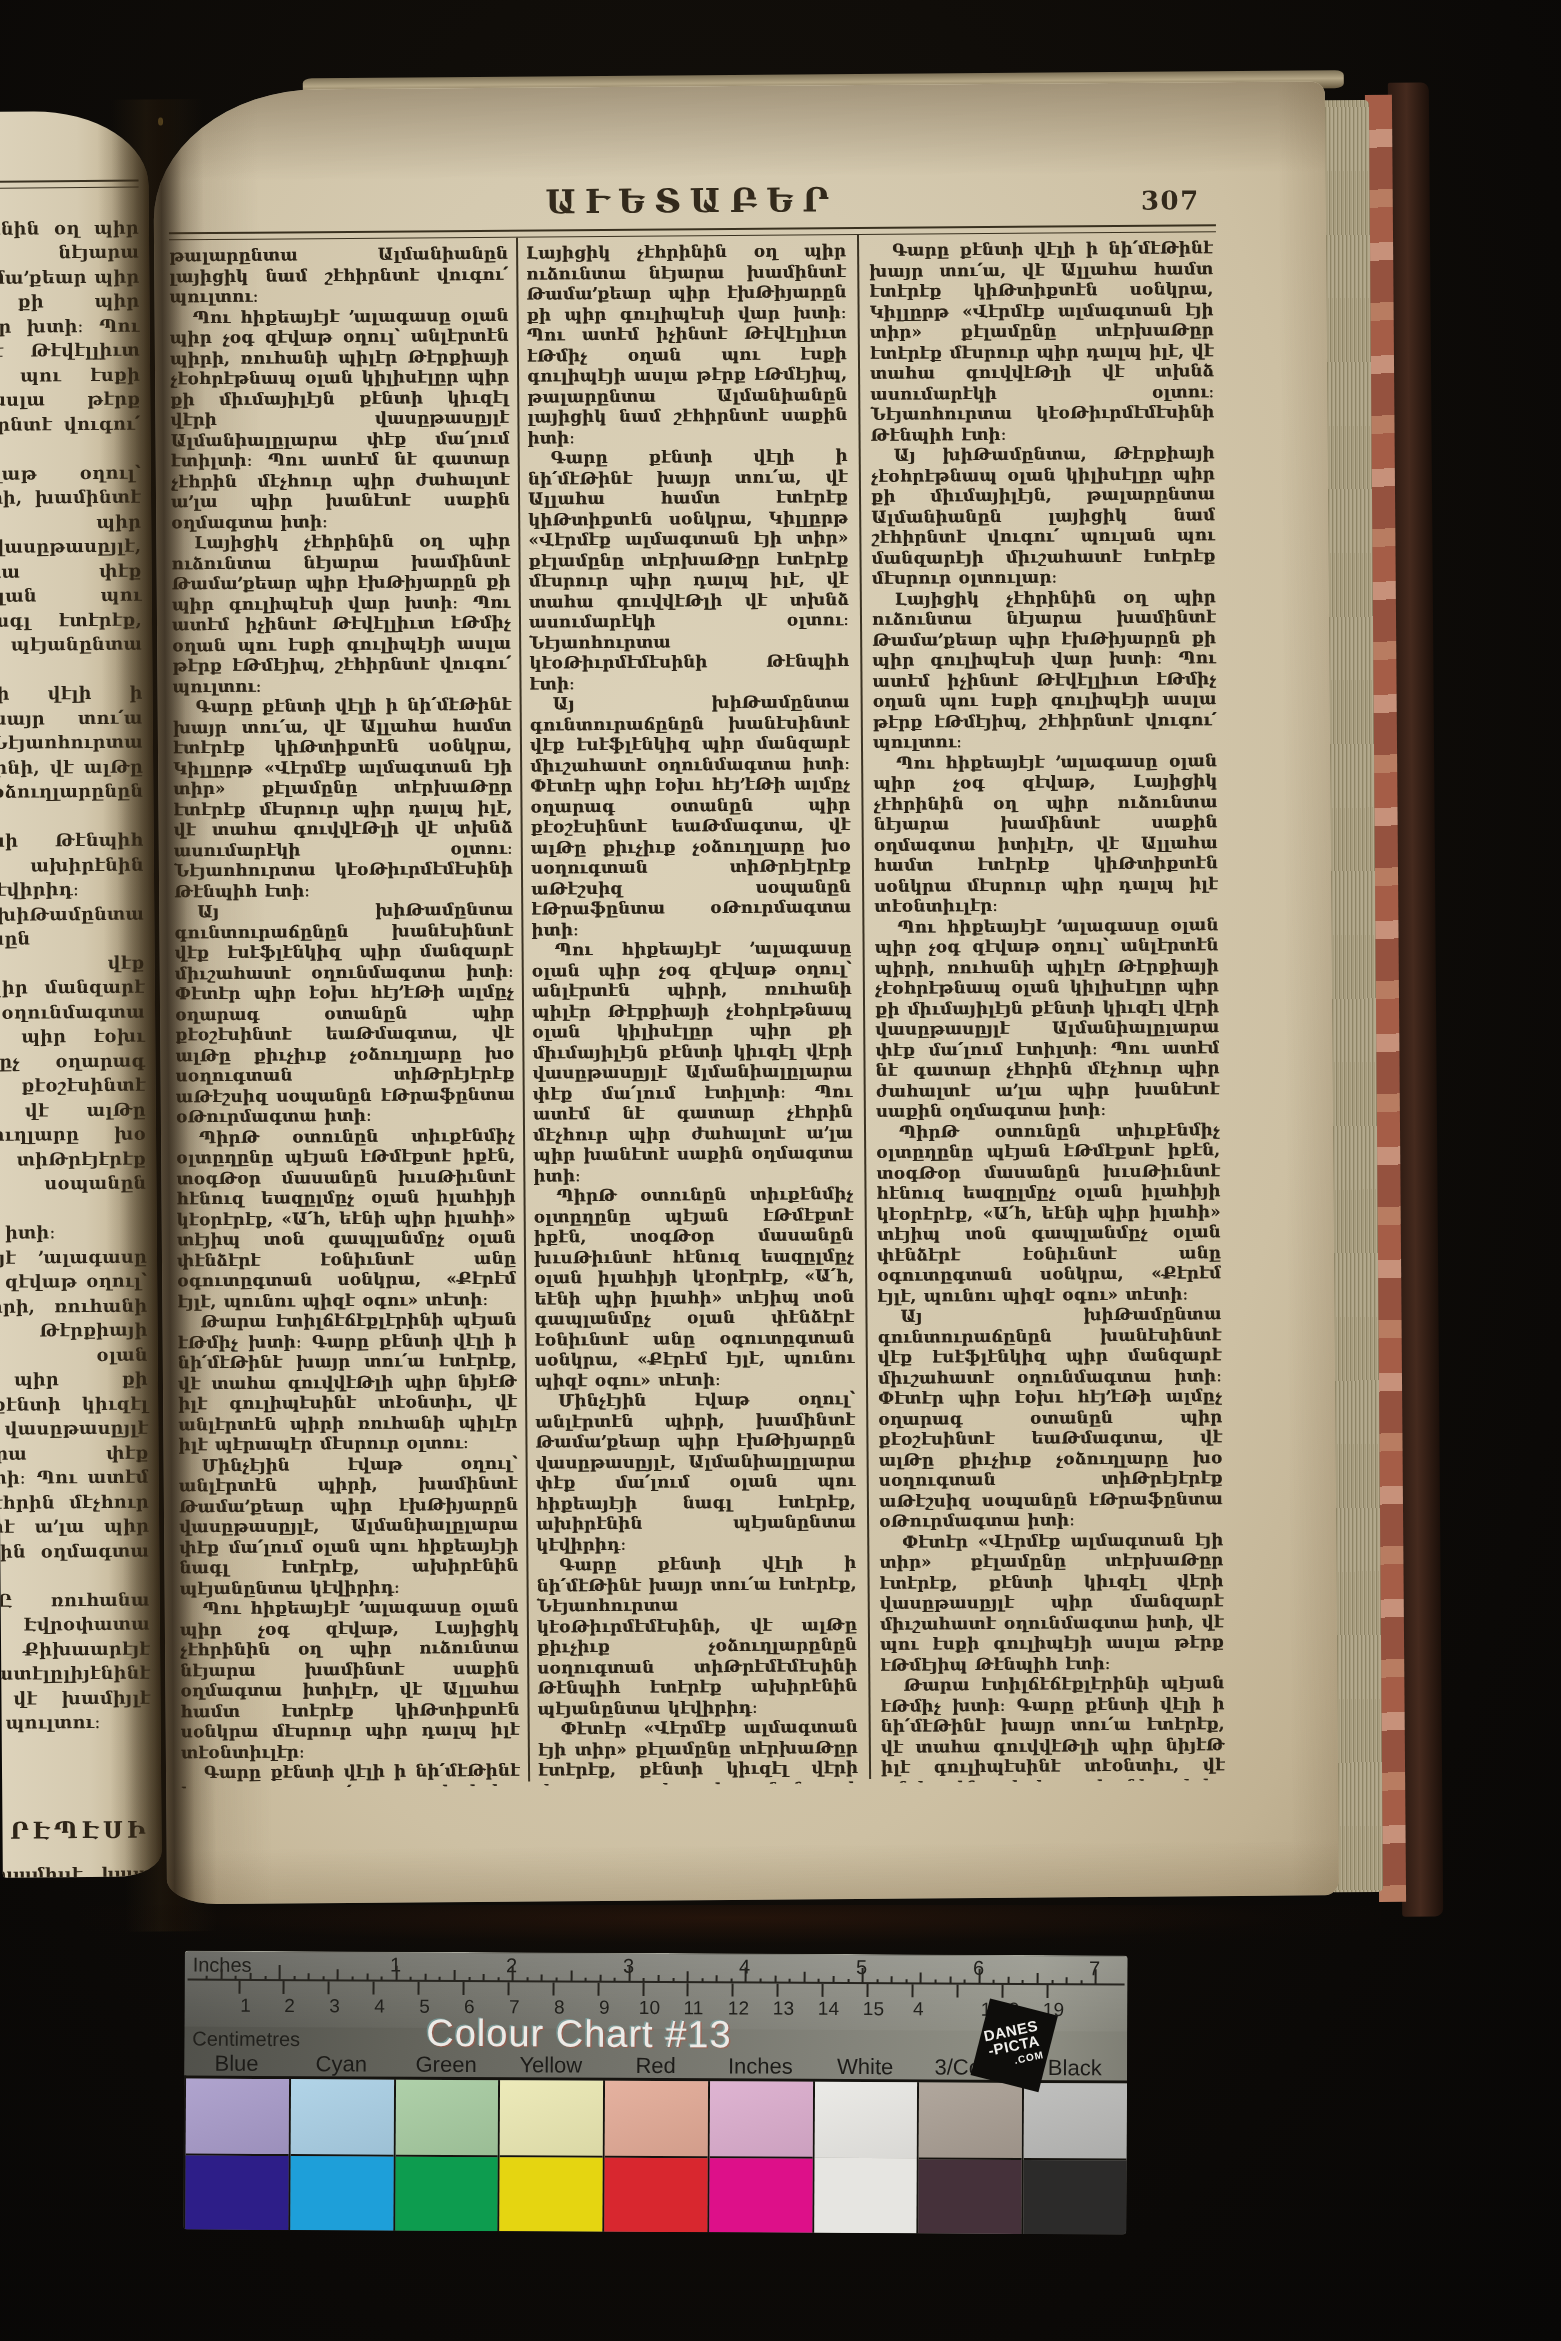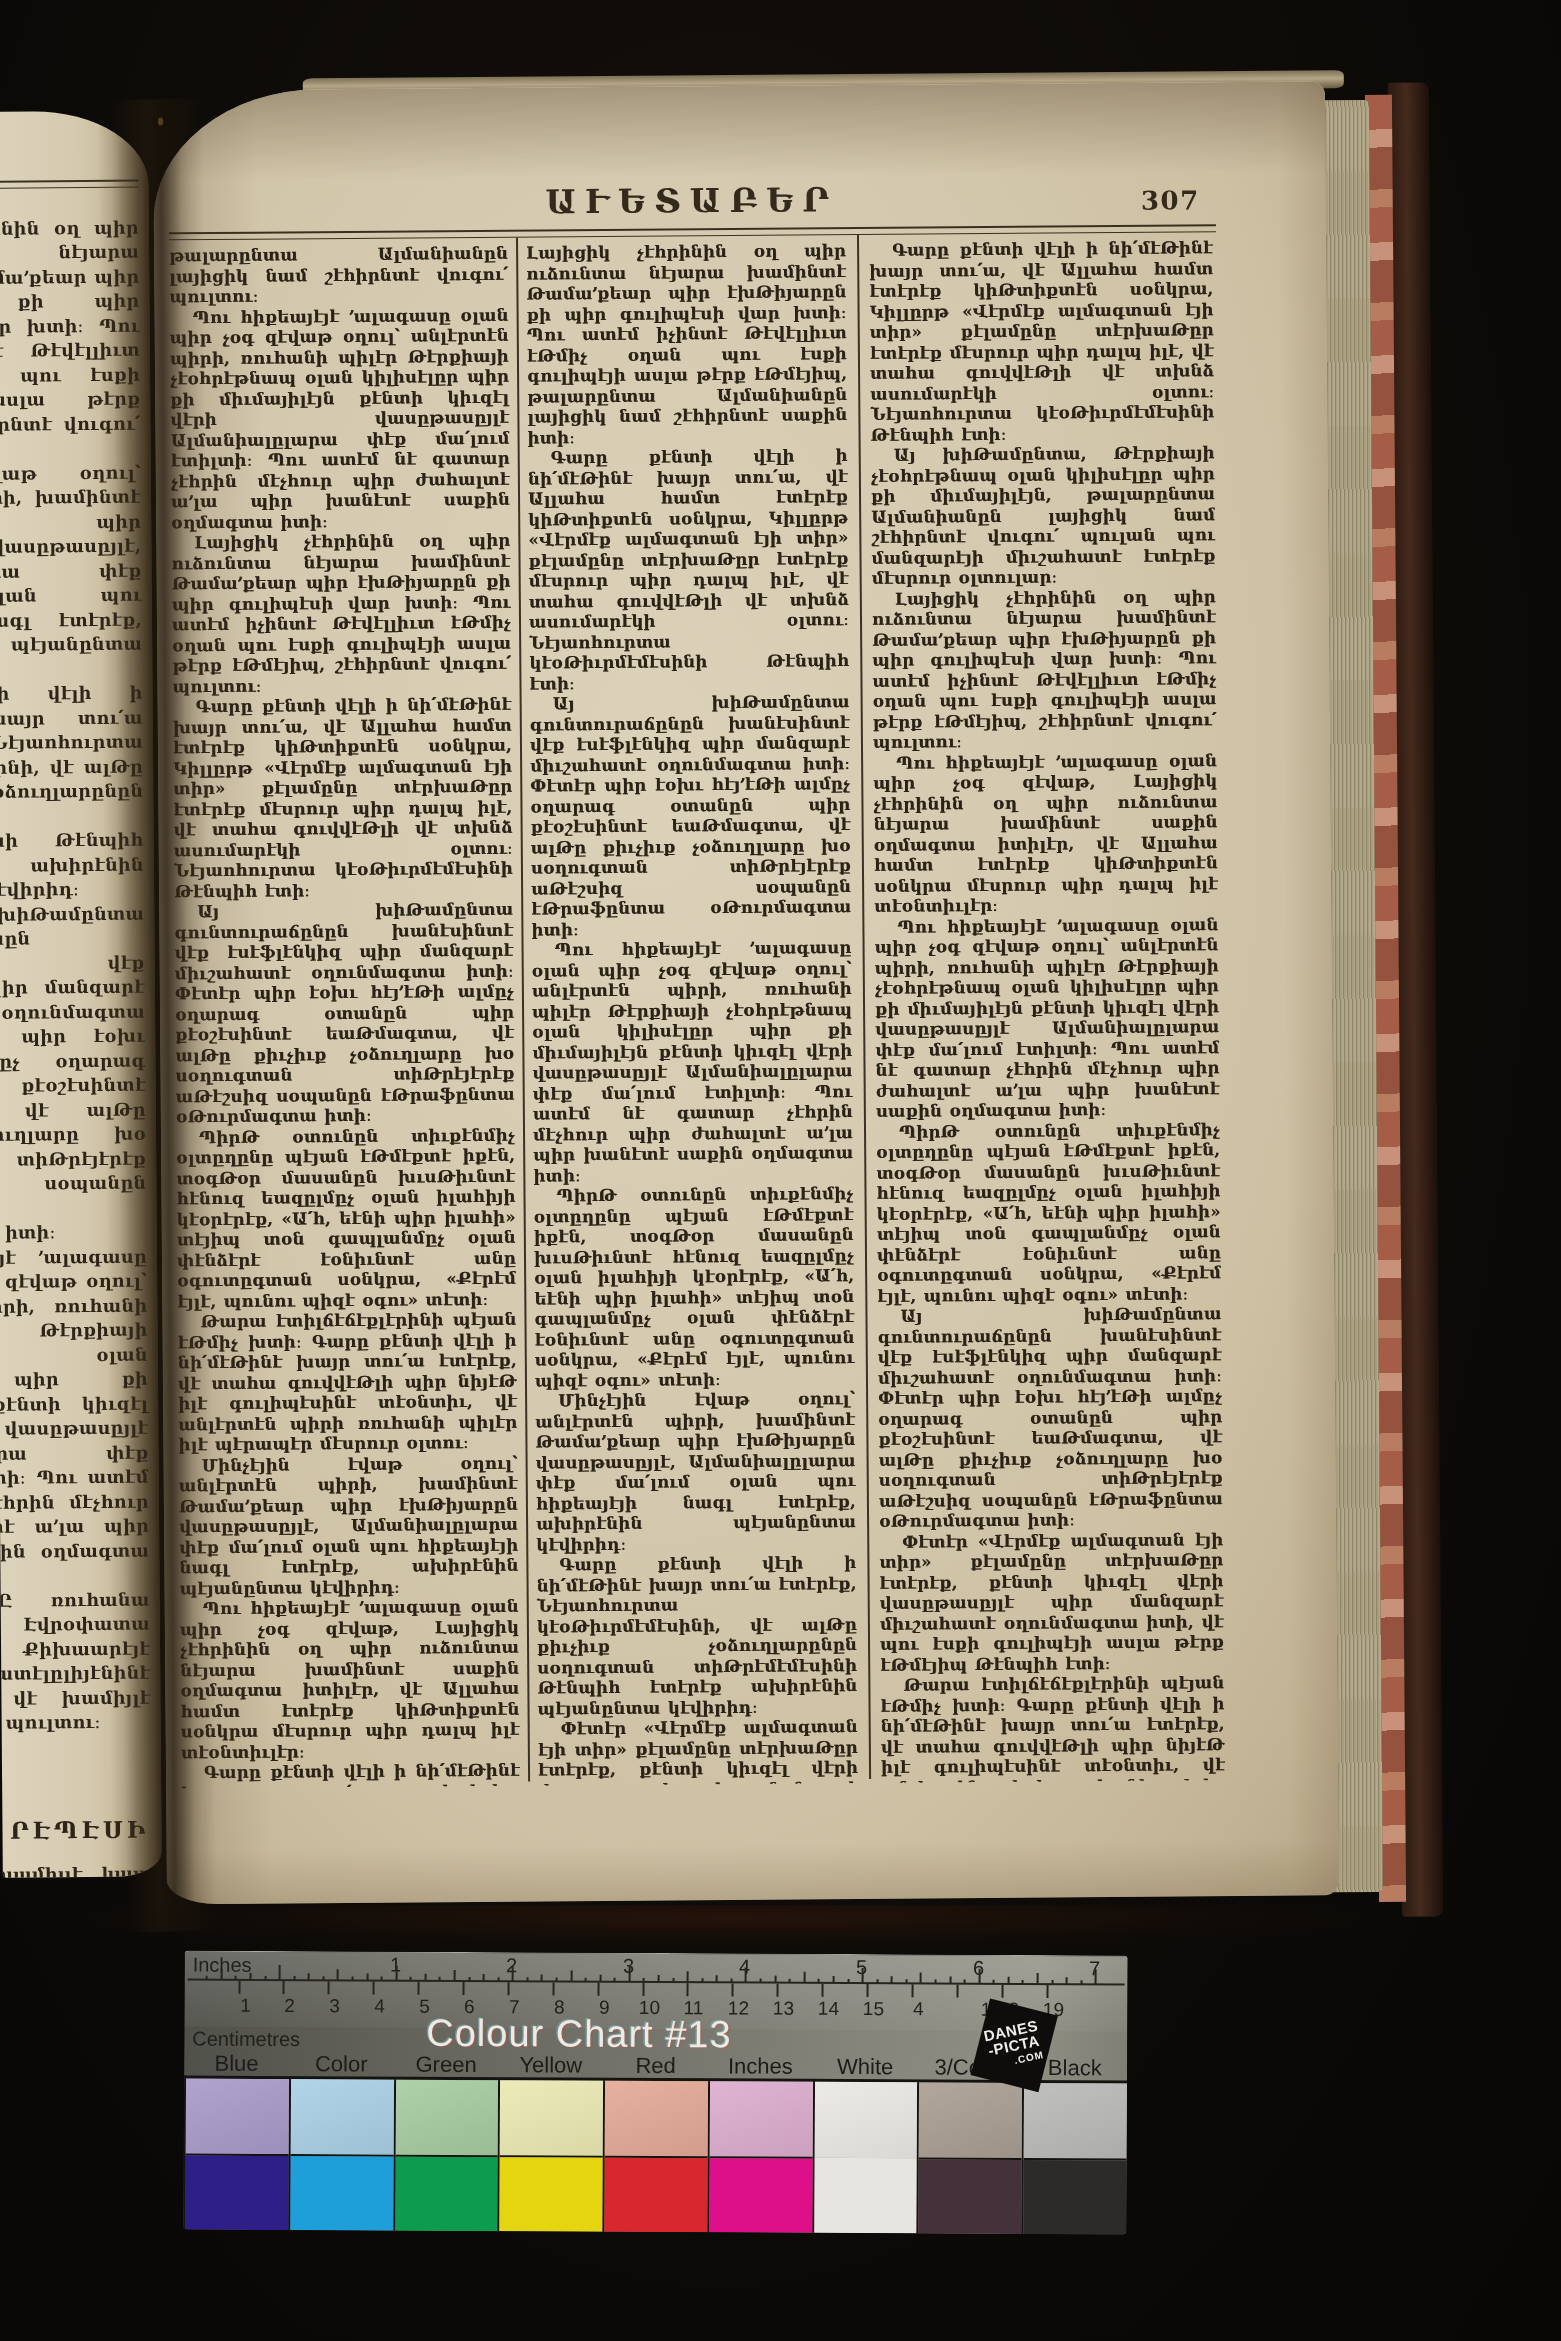--- a/index.html
+++ b/index.html
@@ -275,21 +275,21 @@
     <div class="chart-title">Colour Chart #13</div>
     <div class="logo">
       <div class="logo-text">
         <span>DANES</span><br>
         <span>-PICTA</span>
         <span class="com">.COM</span>
       </div>
     </div>
     <div class="labels-row" id="labels">
         <span>Blue</span>
-        <span>Color</span>
+        <span>Cyan</span>
         <span>Green</span>
         <span>Yellow</span>
         <span>Red</span>
         <span>Inches</span>
         <span>White</span>
         <span>3/Color</span>
         <span>Black</span>
       </div>
     <div class="swatch-grid" id="swatches">
         <div class="sw-col">

